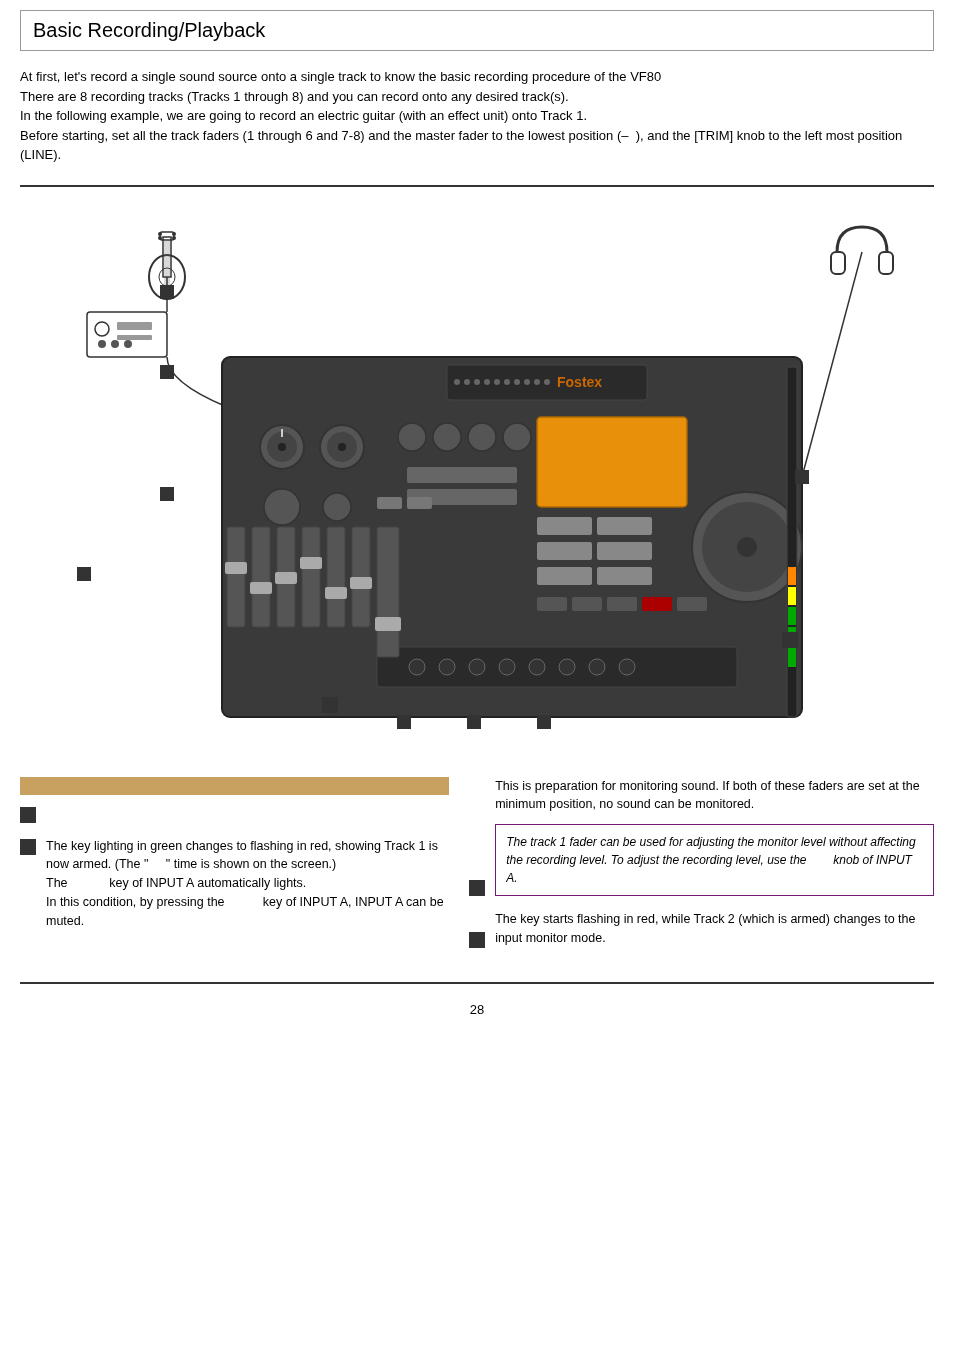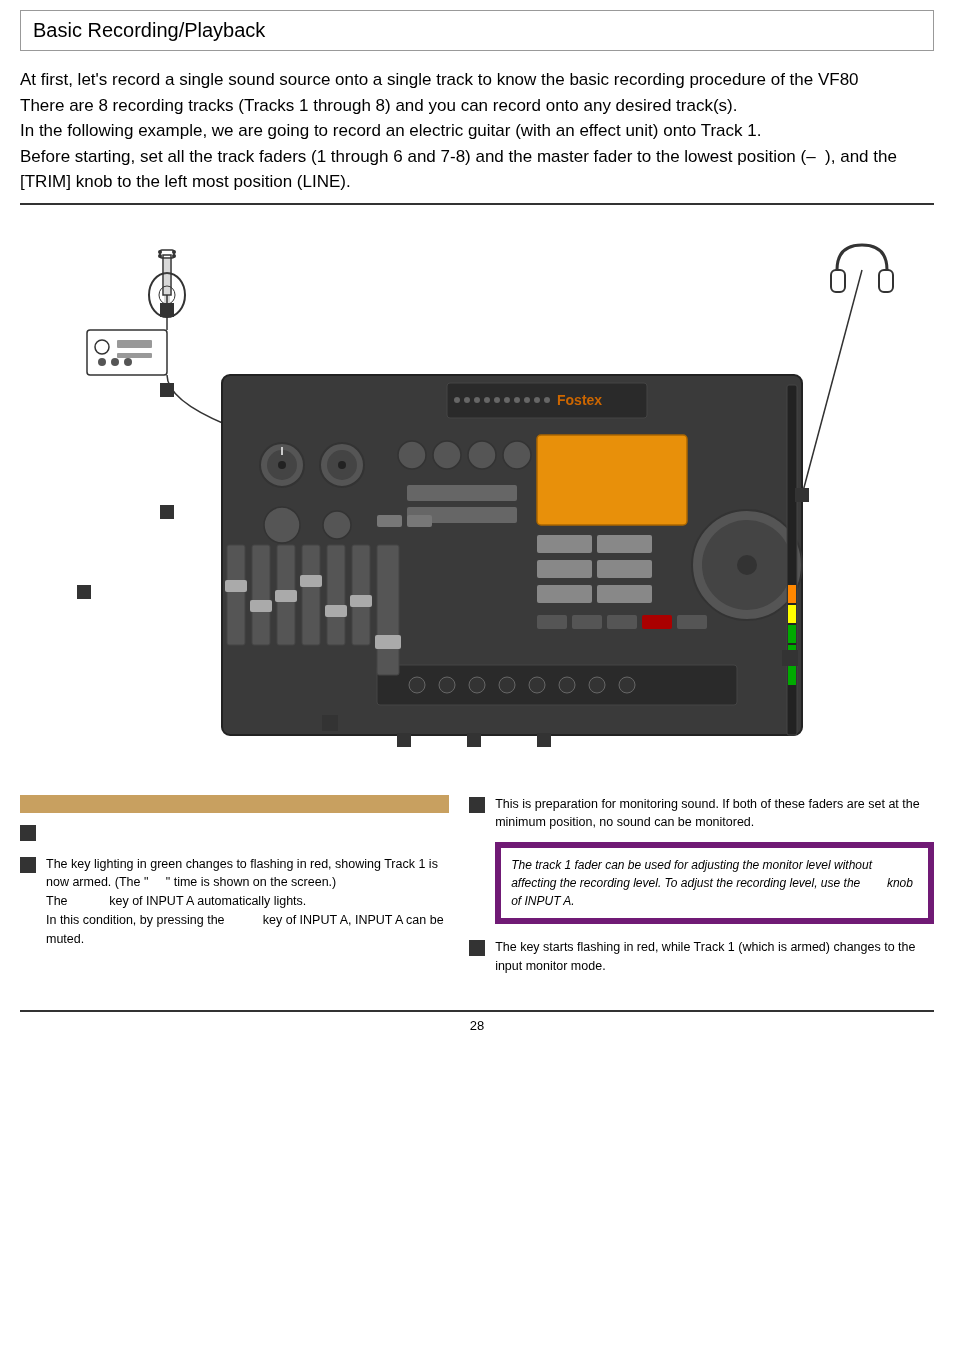--- a/index.html
+++ b/index.html
@@ -22,23 +22,23 @@
       padding: 8px 12px;
       margin-bottom: 16px;
       display: inline-block;
       width: 100%;
     }
     .page-title {
       font-size: 20px;
       font-weight: normal;
     }
     .intro-text {
-      font-size: 17px;
+      font-size: 13px;
       line-height: 1.5;
-      margin-bottom: 8px;
+      margin-bottom: 20px;
     }
     .divider-line {
       border: none;
       border-top: 2px solid #333;
       margin: 8px 0 10px 0;
     }
     .diagram-section {
       width: 100%;
       display: flex;
       justify-content: center;
@@ -74,37 +74,37 @@
       background: #333;
       flex-shrink: 0;
       margin-right: 10px;
       margin-top: 2px;
     }
     .step-text {
       font-size: 12.5px;
       line-height: 1.5;
     }
     .note-box {
-      border: 6px solid #701a75;
+      border: 1px solid #701a75;
       padding: 8px 10px;
       margin-top: 10px;
       font-style: italic;
       font-size: 12px;
       line-height: 1.5;
     }
     .page-footer {
       border-top: 2px solid #333;
       text-align: center;
-      padding-top: 6px;
+      padding-top: 18px;
       margin-top: 20px;
       font-size: 13px;
     }
     .right-step-item {
       display: flex;
-      align-items: flex-start;
+      align-items: flex-end;
       margin-bottom: 14px;
     }
     .right-step-square {
       width: 16px;
       height: 16px;
       background: #333;
       flex-shrink: 0;
       margin-right: 10px;
       margin-top: 2px;
     }
@@ -321,21 +321,21 @@
           This is preparation for monitoring sound. If both of these faders are set at the minimum position, no sound can be monitored.
           <div class="note-box">
             <em>The track 1 fader can be used for adjusting the monitor level without affecting the recording level. To adjust the recording level, use the &nbsp;&nbsp;&nbsp;&nbsp;&nbsp;&nbsp; knob of INPUT A.</em>
           </div>
         </div>
       </div>
 
       <div class="right-step-item">
         <div class="right-step-square"></div>
         <div class="step-text">
-          The key starts flashing in red, while Track 1 (which is armed) changes to the input monitor mode.
+          The key starts flashing in red, while Track 2 (which is armed) changes to the input monitor mode.
         </div>
       </div>
     </div>
 
   </div>
 
   
   <div class="page-footer">
     <span>28</span>
   </div>

